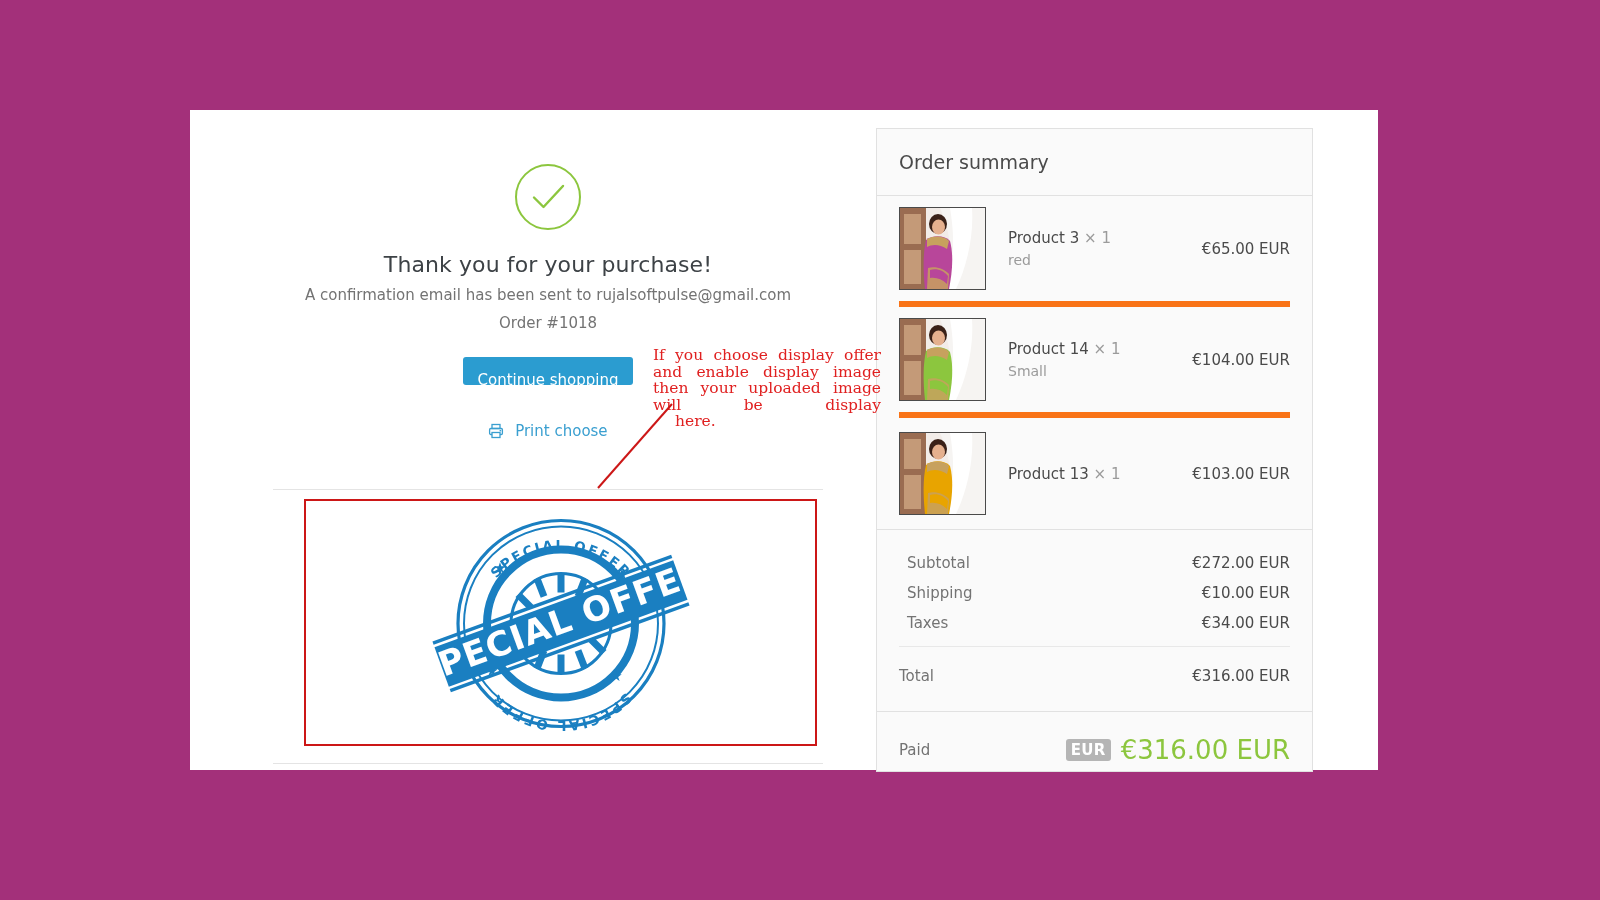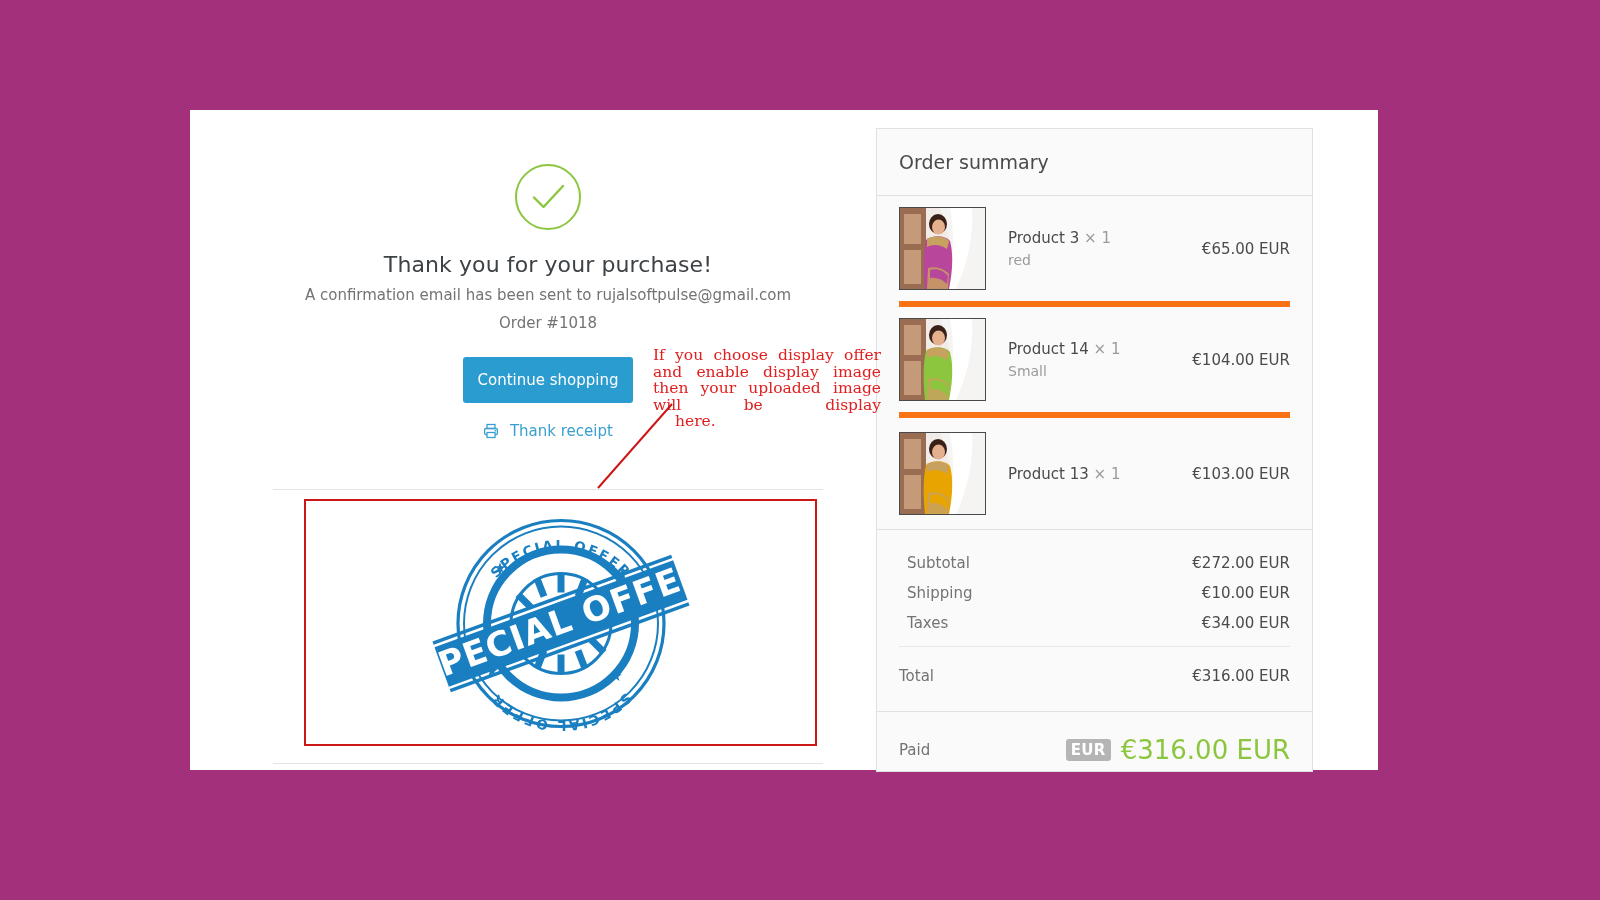--- a/index.html
+++ b/index.html
@@ -52,21 +52,21 @@
   .order-number {
     position: absolute; left: 0; top: 188px; width: 100%;
     text-align: center;
     font-size: 15px; color: #737373; font-weight: 400;
   }
 
   .continue-btn {
     position: absolute;
     left: 50%; top: 231px;
     transform: translateX(-50%);
-    width: 170px; height: 46px;
+    width: 170px; height: 28px;
     background: #2b9cd0;
     color: #ffffff;
     border: none;
     border-radius: 3px;
     font-size: 15px;
     font-family: "DejaVu Sans", "Liberation Sans", sans-serif;
     cursor: pointer;
     line-height: 46px;
     padding: 0; text-align: center;
   }
@@ -243,21 +243,21 @@
 
     <a class="print-link" href="#">
       <span class="printer-icon">
         <svg width="16" height="16" viewBox="0 0 16 16">
           <rect x="4" y="1.5" width="8" height="4" fill="none" stroke="#3a9fd0" stroke-width="1.3"></rect>
           <rect x="1.6" y="5.5" width="12.8" height="6" rx="1.2" fill="none" stroke="#3a9fd0" stroke-width="1.3"></rect>
           <rect x="4" y="9.5" width="8" height="5" fill="#ffffff" stroke="#3a9fd0" stroke-width="1.3"></rect>
           <rect x="11.6" y="7" width="1.6" height="1.4" fill="#3a9fd0"></rect>
         </svg>
       </span>
-      <span>Thank receipt</span>
+      <span>Print choose</span>
     </a>
 
     <div class="hr-light hr-top"></div>
     <div class="hr-light hr-bottom"></div>
 
     <div class="stamp-box">
       <svg class="stamp-img" width="270" height="225" viewBox="0 0 270 225">
         <defs>
           <path id="arcTop" d="M 135 125 m -86 0 a 86 86 0 0 1 172 0"></path>
           <path id="arcBot" d="M 135 125 m 86 0 a 86 86 0 0 1 -172 0"></path>

